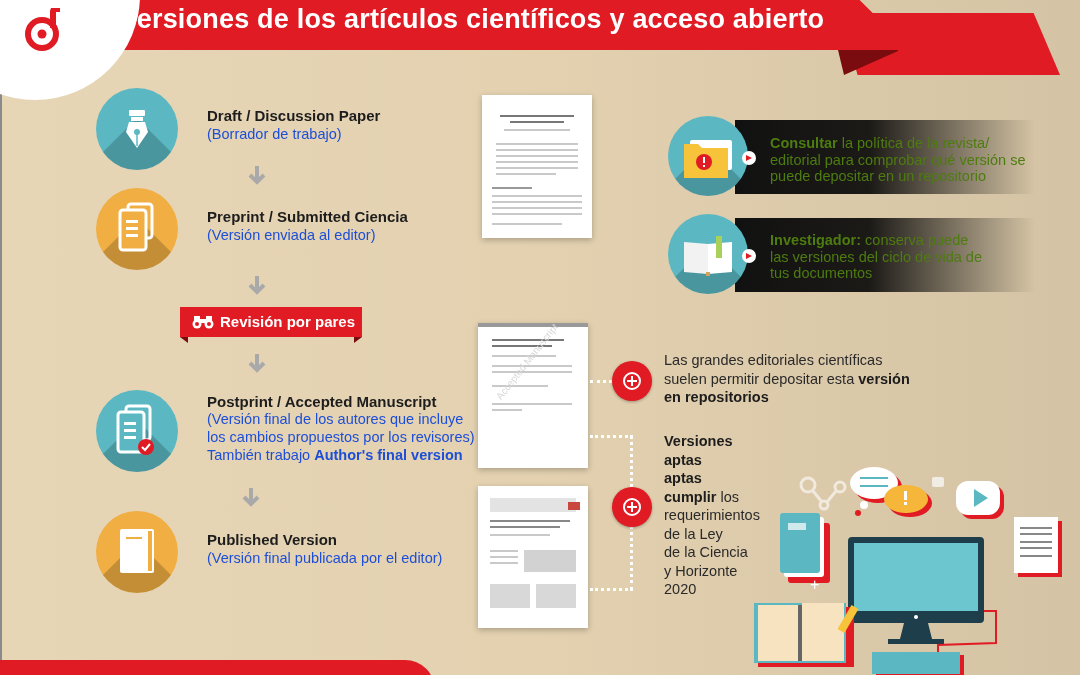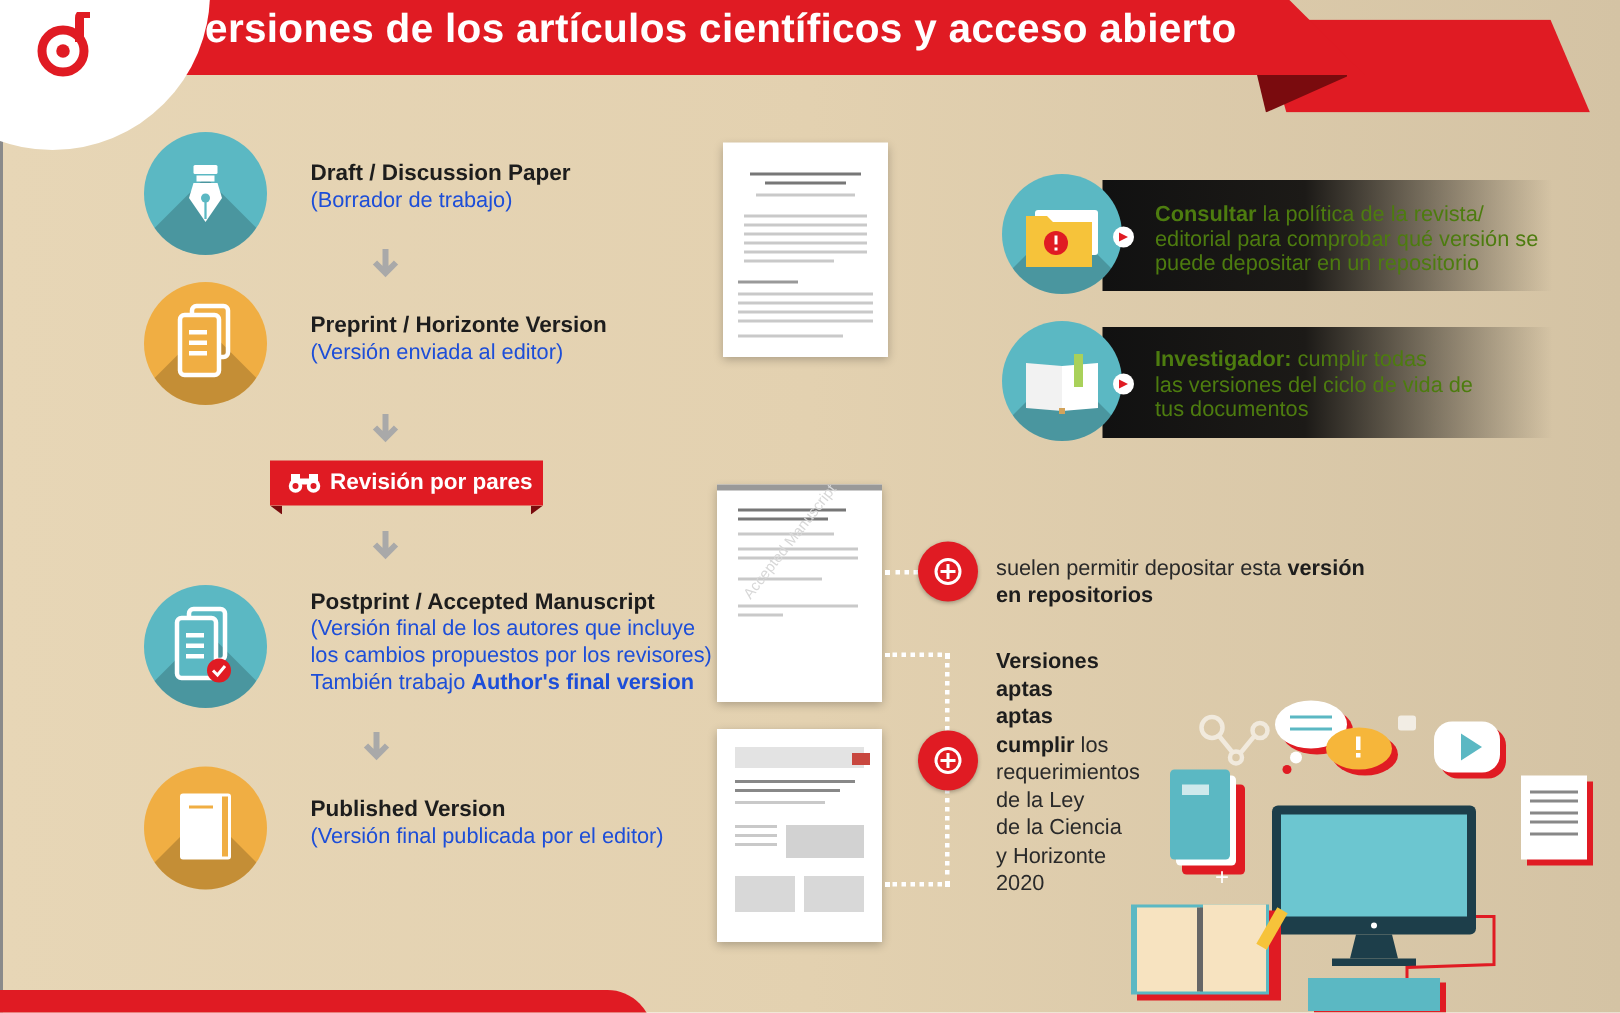--- a/index.html
+++ b/index.html
@@ -90,21 +90,21 @@
 <div class="step-icon orange" style="left:96px;top:188px;">
   <div class="shadow"></div>
   <svg width="82" height="82" viewBox="0 0 82 82">
     <rect x="32" y="16" width="24" height="34" rx="3" fill="none" stroke="#fff" stroke-width="3"></rect>
     <rect x="24" y="22" width="26" height="40" rx="3" fill="#f0ae43" stroke="#fff" stroke-width="3"></rect>
     <rect x="30" y="32" width="12" height="3" fill="#fff"></rect>
     <rect x="30" y="39" width="12" height="3" fill="#fff"></rect>
     <rect x="30" y="46" width="12" height="3" fill="#fff"></rect>
   </svg>
 </div>
-<div class="step-title" style="left:207px;top:208px;">Preprint / Horizonte Version</div>
+<div class="step-title" style="left:207px;top:208px;">Preprint / Submitted Ciencia</div>
 <div class="step-sub" style="left:207px;top:226px;">(Versión enviada al editor)</div>
 
 <svg class="arrow" style="left:246px;top:274px;" viewBox="0 0 22 22">
     <path d="M11 2 L11 17 M4 11 L11 18 L18 11" stroke="#a9a9a9" stroke-width="4" fill="none"></path>
   </svg>
 
 <div class="ribbon"></div>
 <div class="ribbon-tail-l"></div>
 <div class="ribbon-tail-r"></div>
 <svg class="abs" style="left:191px;top:315px;" width="24" height="14" viewBox="0 0 24 14">
@@ -222,37 +222,37 @@
   <div class="shadow"></div>
   <svg class="abs" style="left:0;top:0;" width="80" height="80" viewBox="0 0 80 80">
     <path d="M16 28 L40 30 L40 60 L16 58 Z" fill="#f2f2f2"></path>
     <path d="M64 28 L40 30 L40 60 L64 58 Z" fill="#fff"></path>
     <rect x="48" y="22" width="6" height="22" fill="#a9d15a"></rect>
     <rect x="38" y="58" width="4" height="4" fill="#d2a35b"></rect>
   </svg>
 </div>
 <div class="mini-arrow" style="left:742px;top:249px;"></div>
 <div class="info-text" style="left:770px;top:232px;">
-  <b>Investigador:</b><span> cumplir todas</span><br>
+  <b>Investigador:</b><span> conserva puede</span><br>
   <span>las versiones del ciclo de vida de</span><br>
   <span>tus documentos</span>
 </div>
 
 <div class="dots" style="left:590px;top:380px;width:22px;border-top-width:3px;"></div>
 <div class="dots" style="left:590px;top:435px;width:40px;border-top-width:3px;border-right-width:3px;height:150px;border-bottom-width:3px;"></div>
 
 <div class="plus-circle" style="left:612px;top:361px;">
     <div class="inner"></div>
   </div>
 <div class="plus-circle" style="left:612px;top:487px;">
     <div class="inner"></div>
   </div>
 
 <div class="note" style="left:664px;top:351px;">
-  <br>
+  <span>Las grandes editoriales científicas</span><br>
   <span>suelen permitir depositar esta </span><b>versión</b><br>
   <b>en repositorios</b>
 </div>
 
 <div class="note" style="left:664px;top:432px;">
   <b>Versiones</b><br>
   <b>aptas</b><br>
   <b>aptas</b><br>
   <b>cumplir</b><span> los</span><br>
   <span>requerimientos</span><br>

